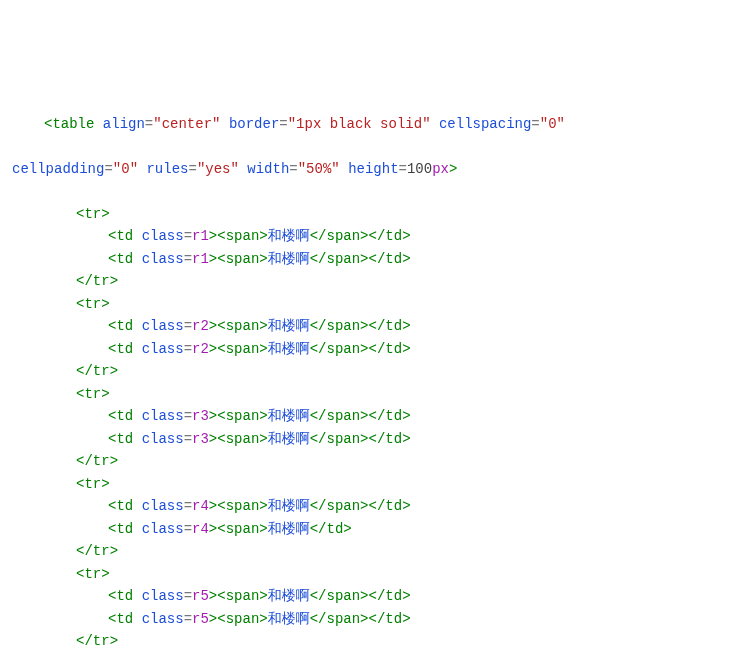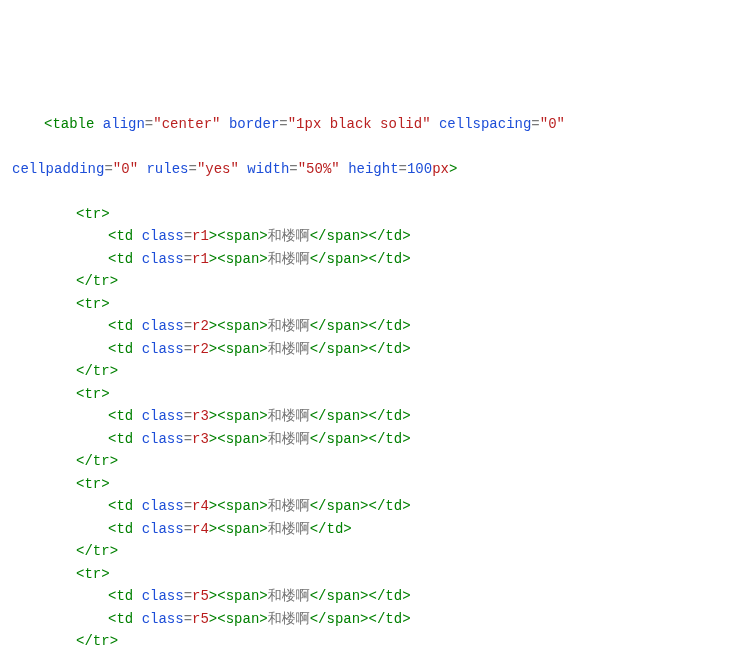--- a/index.html
+++ b/index.html
@@ -11,23 +11,23 @@
     line-height: 22.5px;
     white-space: pre;
     color: #000000;
   }
   .code-container {
     padding: 0;
   }
   .tag { color: #008000; }
   .attr-name { color: #1d4ed8; }
   .attr-value { color: #BA2121; }
-  .attr-value-unq { color: #b91c1c; }
-  .num { color: #1d4ed8; }
-  .text { color: #737373; margin-top: 45px; }
+  .attr-value-unq { color: #a21caf; }
+  .num { color: #404040; }
+  .text { color: #1d4ed8; margin-top: 45px; }
   .eq { color: #787878; }
   .ind1 { padding-left: 44px; display: inline-block; }
   .ind0 { padding-left: 12px; display: inline-block; }
   .ind2 { padding-left: 76px; display: inline-block; }
   .ind3 { padding-left: 108px; display: inline-block; }
   .line { display: block; }
 </style>
 </head>
 <body>
 

